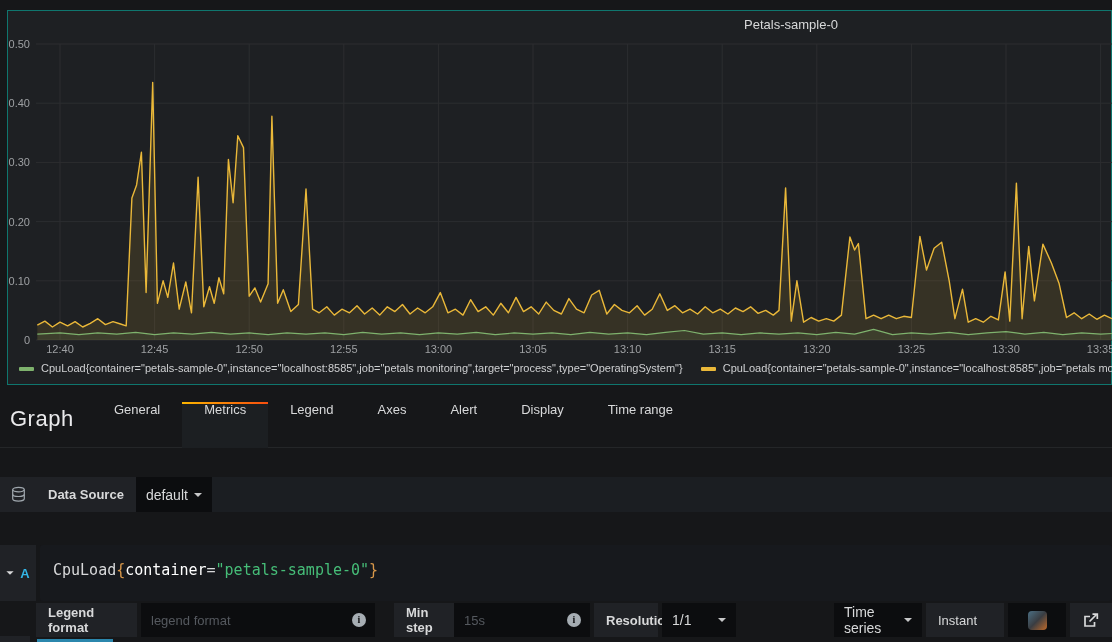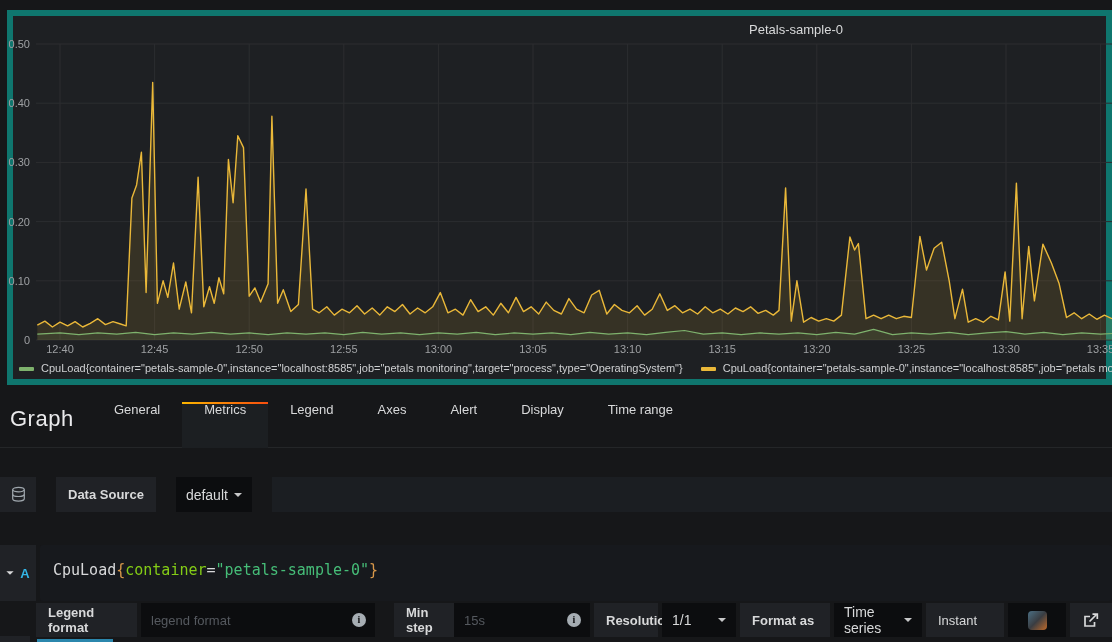--- a/index.html
+++ b/index.html
@@ -3,21 +3,21 @@
 <meta charset="utf-8">
 <style>
   * { margin:0; padding:0; box-sizing:border-box; }
   html,body { background:#101214; }
   .page {
     position:relative; width:1112px; height:642px; overflow:hidden;
     background:#161719; font-family:"Liberation Sans", sans-serif; color:#d8d9da;
   }
   
   .panel { position:absolute; left:7px; top:10px; width:1105px; height:375px;
-           background:#1e2023; border:6px solid #0f766e; }
+           background:#1e2023; border:1px solid #0f766e; }
   .panel-title { position:absolute; top:6px; left:783px; transform:translateX(-50%);
                  font-size:13px; color:#d8d9da; white-space:nowrap; }
   #chart-svg { position:absolute; left:0; top:0; z-index:2; }
   .legend { position:absolute; left:19px; top:362px; width:1093px; z-index:2;
             display:flex; gap:18px; white-space:nowrap; overflow:hidden;
             font-size:11px; color:#cfd0d2; }
   .legend-entry { display:flex; align-items:flex-start; cursor:pointer; }
   .legend-marker { width:15px; height:4px; border-radius:1px; margin:5px 7px 0 0; flex:0 0 auto; }
   
   .tabsbar { position:absolute; left:0; top:400px; width:1112px; height:48px;
@@ -25,39 +25,39 @@
   .graph-heading { position:absolute; left:10px; top:6px; font-size:22px; font-weight:400;
                    color:#eaeaec; letter-spacing:0.5px; }
   .tabs { position:absolute; left:92px; top:2px; height:46px; display:flex; }
   .tab { position:relative; display:flex; padding:0 22px;
          font-size:13px; color:#d8d9da; cursor:pointer; }
   .tab-accent { position:absolute; top:0; left:0; right:0; height:2px; display:none;
                 background:linear-gradient(to right,#fbb500,#f74e0e); }
   .tab.active { background:#1c1f22; }
   .tab.active .tab-accent { display:block; }
   
-  .ds-row { position:absolute; left:0; top:477px; width:1112px; height:35px; display:flex; gap:20px; }
+  .ds-row { position:absolute; left:0; top:477px; width:1112px; height:35px; display:flex; gap:0; }
   .cell { background:#202226; display:flex; align-items:center; font-size:13px; color:#d8d9da; }
   .cell-dark { background:#0c0d0f; }
   .icon-cell { width:36px; justify-content:center; }
   .lbl { padding:0 12px; font-weight:bold; }
   .dd { justify-content:space-between; padding:0 10px; cursor:pointer; font-size:14px; font-weight:normal; }
   .grow { flex:1 1 auto; background:#1b1e22; }
   .caret { width:0; height:0; border-left:4px solid transparent; border-right:4px solid transparent;
            border-top:4px solid #c7c8c9; display:inline-block; }
   
   .q-row { position:absolute; left:0; top:545px; width:1112px; height:56px; display:flex; gap:4px; }
   .q-gutter { width:36px; background:#202226; display:flex; align-items:center;
               justify-content:center; gap:6px; }
   .q-ref { color:#33b5e5; font-weight:bold; font-size:13px; }
   .q-caret { border-top-color:#d8d9da; transform:scale(0.9); }
   .q-editor { flex:1; background:#17191d; border-radius:3px; padding:16px 0 0 13px;
               font-family:"DejaVu Sans Mono", monospace; font-size:15px; white-space:pre; }
   .tok-plain { color:#d8d9da; } .tok-brace { color:#d9984a; }
-  .tok-label { color:#84cc16; } .tok-string { color:#46bd78; }
+  .tok-label { color:#ffffff; } .tok-string { color:#46bd78; }
   
   .opts { position:absolute; left:0; top:603px; width:1112px; height:34px; }
   .opts > div { position:absolute; top:0; height:34px; }
   .inp { background:#0c0d0f; border:none; outline:none; color:#d8d9da; font-size:13px;
          font-family:"Liberation Sans",sans-serif; padding:0 10px; height:34px; width:100%; }
   .inp::placeholder { color:#55595f; opacity:1; }
   .inp-wrap { display:flex; align-items:center; background:#0c0d0f; }
   .info-icon { width:14px; height:14px; border-radius:50%; background:#a6adb3; color:#0c0d0f;
                font:bold 10px "Liberation Serif", serif; text-align:center; line-height:14px;
                margin-right:9px; flex:0 0 auto; }
@@ -195,21 +195,20 @@
     <div class="cell lbl" style="left:394px; width:71px">Min step</div>
     <div class="inp-wrap" style="left:454px; width:136px">
       <input class="inp" placeholder="15s" style="">
       <span class="info-icon">i</span>
     </div>
     <div class="cell lbl" style="left:594px; width:64px">Resolution</div>
     <div class="cell cell-dark dd" style="left:662px; width:74px">
       <span>1/1</span>
       <span class="caret"></span>
     </div>
-    <div class="cell lbl" style="left:740px; width:90px">Format as</div>
     <div class="cell cell-dark dd" style="left:834px; width:88px; font-size:14px">
       <span>Time series</span>
       <span class="caret"></span>
     </div>
     <div class="cell lbl" style="left:926px; width:78px; font-weight:normal">Instant</div>
     <div class="cell cell-dark cb-cell" style="left:1008px; width:58px">
       <span class="cb-outer"><span class="cb-inner"></span></span>
     </div>
     <div class="cell share-cell" style="left:1070px; width:42px">
       <svg width="16" height="15" viewBox="0 0 16 15">

